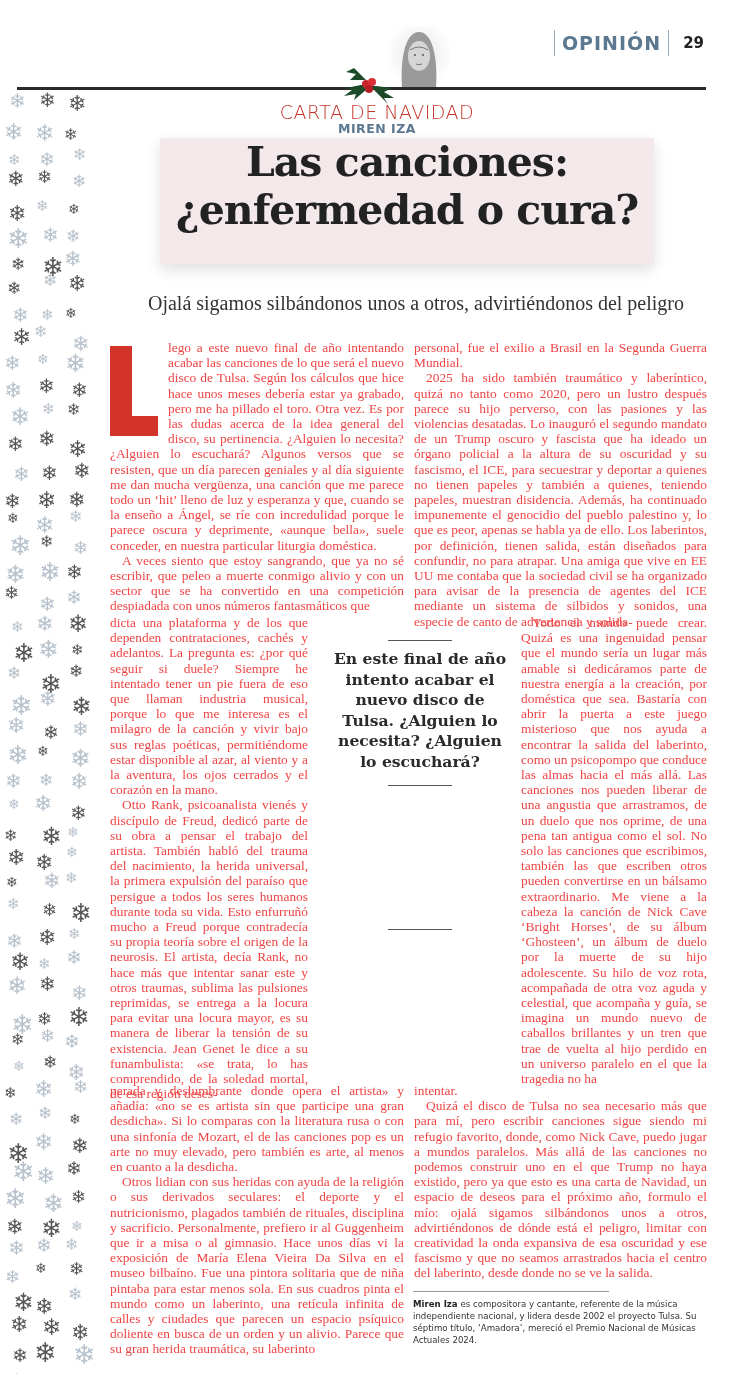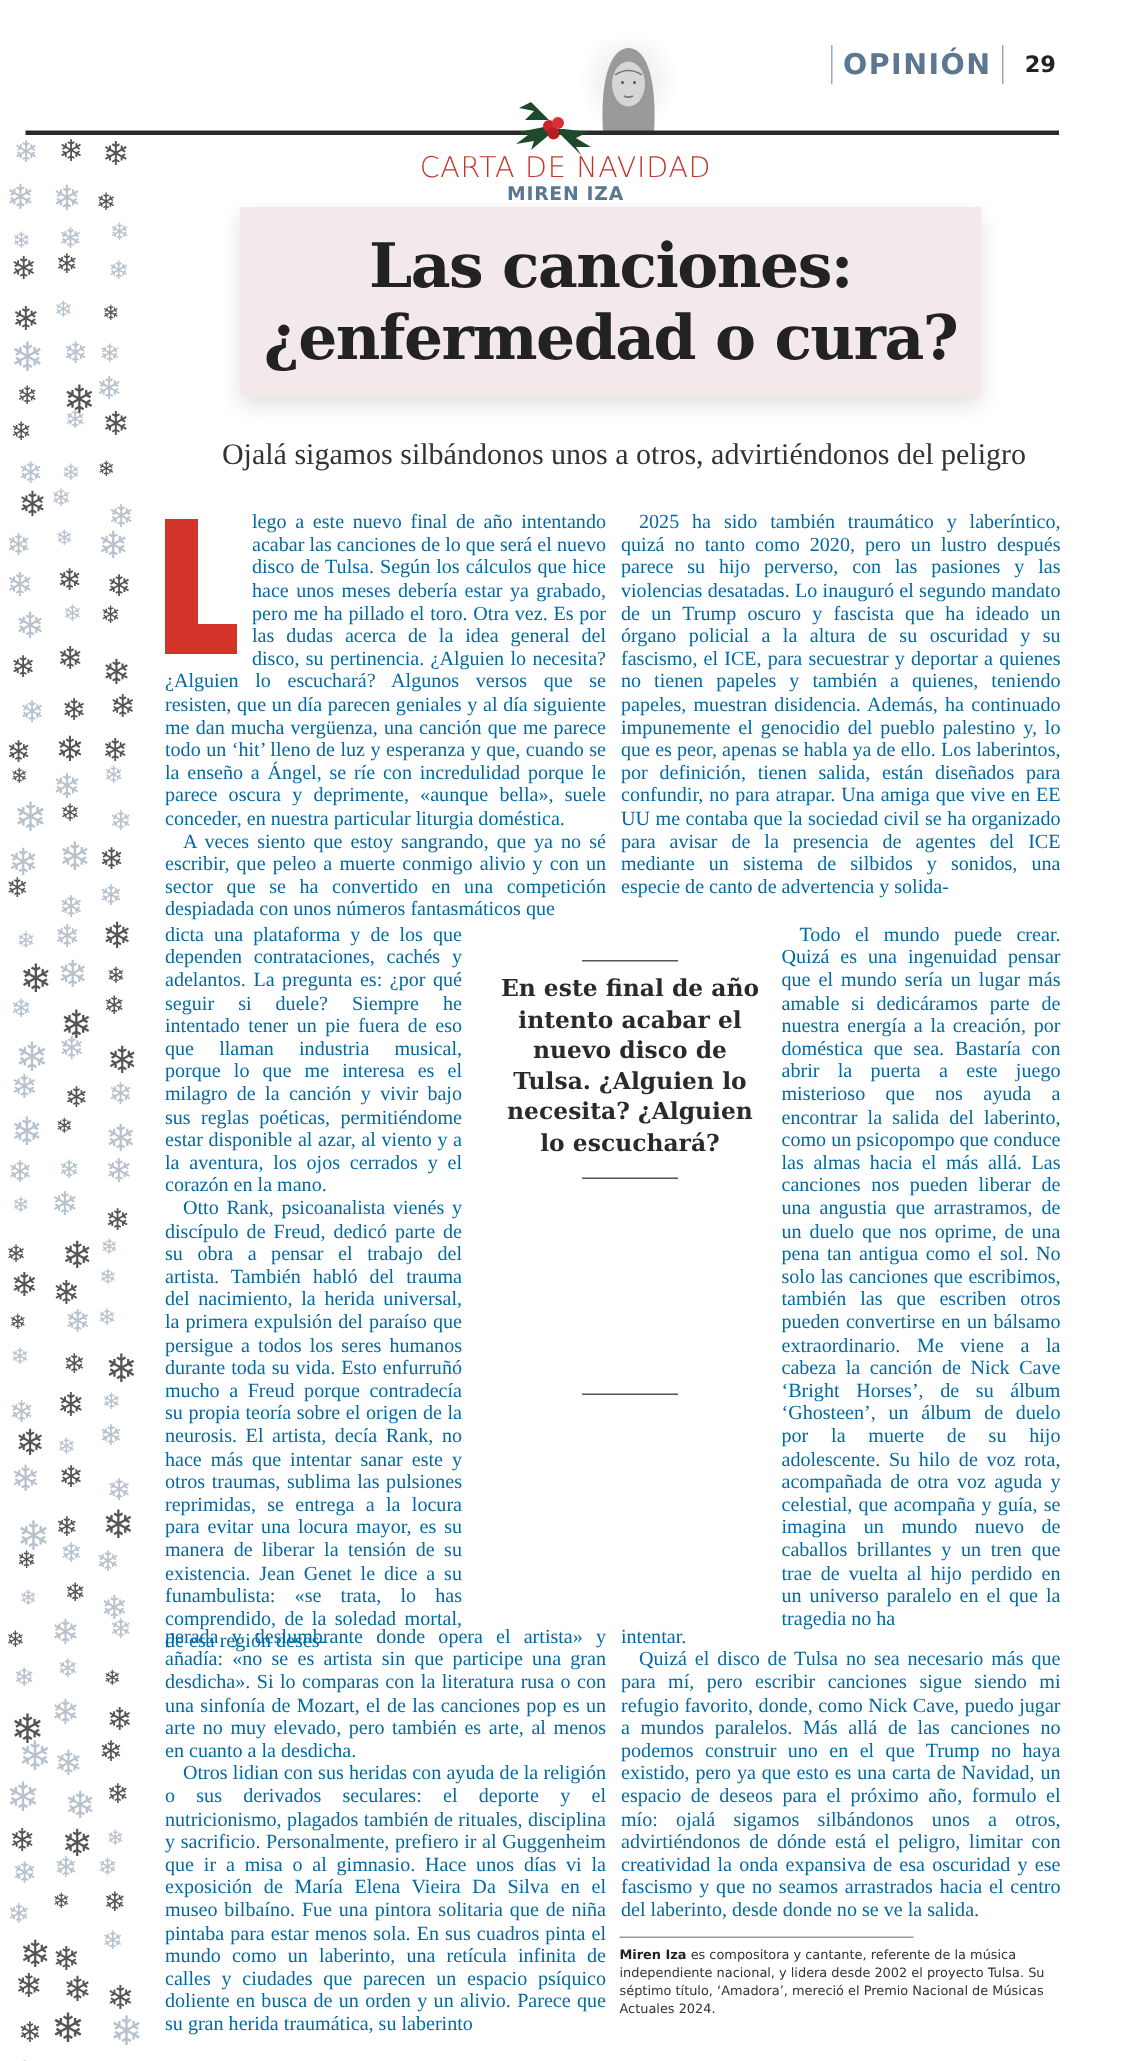--- a/index.html
+++ b/index.html
@@ -7,24 +7,24 @@
   .snow { position:absolute; left:0; top:90px; width:100px; height:1284px; overflow:hidden; }
   .snow span { position:absolute; line-height:1; }
   .section-header { position:absolute; right:50px; top:30px; display:flex; align-items:center; gap:14px; }
   .section-label { font-family:"DejaVu Sans", sans-serif; font-weight:bold; font-size:19px; letter-spacing:1px; color:#5b7890; border-left:1px solid #9aa9b5; border-right:1px solid #9aa9b5; padding:2px 7px; }
   .page-number { font-family:"DejaVu Sans", sans-serif; font-weight:bold; font-size:15px; color:#222; }
   .top-rule { position:absolute; left:17px; right:48px; top:87px; height:3px; background:#2a2a2a; }
   .portrait { position:absolute; left:388px; top:26px; width:62px; height:62px; }
   .holly { position:absolute; left:336px; top:58px; width:64px; height:50px; }
   .kicker { position:absolute; left:0; right:0; top:101px; text-align:center; font-family:"DejaVu Sans", sans-serif; font-size:19px; color:#c4352b; letter-spacing:0.5px; font-weight:300; }
   .author { position:absolute; left:0; right:0; top:121px; text-align:center; font-family:"DejaVu Sans", sans-serif; font-weight:bold; font-size:12.5px; color:#5b7890; letter-spacing:0.5px; }
-  .headline-box { position:absolute; left:160px; top:138px; width:494px; height:126px; background:#f4e9ea; box-shadow:0 6px 14px rgba(0,0,0,0.12); display:flex; align-items:center; justify-content:center; }
+  .headline-box { position:absolute; left:160px; top:138px; width:494px; height:126px; background:#f4e9ea; box-shadow:0 6px 14px rgba(0,0,0,0.12); display:flex; justify-content:center; }
   .headline { margin:0; text-align:center; font-family:"DejaVu Serif", serif; font-weight:bold; font-size:41px; line-height:48px; color:#222; letter-spacing:-1px; }
   .subtitle { position:absolute; left:108px; right:30px; top:292px; text-align:center; font-family:"Liberation Serif", serif; font-size:20px; color:#333; }
-  .text { font-family:"Liberation Serif", serif; font-size:13.4px; line-height:15.2px; text-align:justify; color:#0369a1; hyphens:auto; }
+  .text { font-family:"Liberation Serif", serif; font-size:13.4px; line-height:15.2px; text-align:justify; color:#ef4444; hyphens:auto; }
   .text p { margin:0; text-indent:12px; }
   .text p.noindent { text-indent:0; }
   .dropcap { float:left; width:48px; height:90px; margin:6px 10px 0 0; position:relative; }
   .dropcap .v { position:absolute; left:0; top:0; width:22px; height:90px; background:#d2342a; }
   .dropcap .h { position:absolute; left:0; bottom:0; width:48px; height:20px; background:#d2342a; }
   .pull { position:absolute; left:332px; width:176px; text-align:center; font-family:"DejaVu Serif", serif; font-weight:bold; font-size:15.6px; line-height:20.5px; color:#2a2a2a; }
   .pull .rule { width:64px; height:1px; background:#555; margin:0 auto 8px auto; }
   .bio-rule { position:absolute; left:413px; top:1291px; width:196px; height:1px; background:#999; }
   .bio { position:absolute; left:413px; top:1298px; width:300px; font-family:"DejaVu Sans", sans-serif; font-size:8.6px; line-height:12px; color:#333; }
   .bio b { font-weight:bold; color:#222; }
@@ -242,20 +242,21 @@
   <p class="noindent">dicta una plataforma y de los que dependen contrataciones, cachés y adelantos. La pregunta es: ¿por qué seguir si duele? Siempre he intentado tener un pie fuera de eso que llaman industria musical, porque lo que me interesa es el milagro de la canción y vivir bajo sus reglas poéticas, permitiéndome estar disponible al azar, al viento y a la aventura, los ojos cerrados y el corazón en la mano.</p>
   <p>Otto Rank, psicoanalista vienés y discípulo de Freud, dedicó parte de su obra a pensar el trabajo del artista. También habló del trauma del nacimiento, la herida universal, la primera expulsión del paraíso que persigue a todos los seres humanos durante toda su vida. Esto enfurruñó mucho a Freud porque contradecía su propia teoría sobre el origen de la neurosis. El artista, decía Rank, no hace más que intentar sanar este y otros traumas, sublima las pulsiones reprimidas, se entrega a la locura para evitar una locura mayor, es su manera de liberar la tensión de su existencia. Jean Genet le dice a su funambulista: «se trata, lo has comprendido, de la soledad mortal, de esa región deses-</p>
 </div>
 
 <div class="text" style="position:absolute;left:110px;top:1083px;width:294px;">
   <p class="noindent">perada y deslumbrante donde opera el artista» y añadía: «no se es artista sin que participe una gran desdicha». Si lo comparas con la literatura rusa o con una sinfonía de Mozart, el de las canciones pop es un arte no muy elevado, pero también es arte, al menos en cuanto a la desdicha.</p>
   <p>Otros lidian con sus heridas con ayuda de la religión o sus derivados seculares: el deporte y el nutricionismo, plagados también de rituales, disciplina y sacrificio. Personalmente, prefiero ir al Guggenheim que ir a misa o al gimnasio. Hace unos días vi la exposición de María Elena Vieira Da Silva en el museo bilbaíno. Fue una pintora solitaria que de niña pintaba para estar menos sola. En sus cuadros pinta el mundo como un laberinto, una retícula infinita de calles y ciudades que parecen un espacio psíquico doliente en busca de un orden y un alivio. Parece que su gran herida traumática, su laberinto</p>
 </div>
 
 <div class="text" style="position:absolute;left:414px;top:340px;width:293px;">
+  <p class="noindent">personal, fue el exilio a Brasil en la Segunda Guerra Mundial.</p>
   <p>2025 ha sido también traumático y laberíntico, quizá no tanto como 2020, pero un lustro después parece su hijo perverso, con las pasiones y las violencias desatadas. Lo inauguró el segundo mandato de un Trump oscuro y fascista que ha ideado un órgano policial a la altura de su oscuridad y su fascismo, el ICE, para secuestrar y deportar a quienes no tienen papeles y también a quienes, teniendo papeles, muestran disidencia. Además, ha continuado impunemente el genocidio del pueblo palestino y, lo que es peor, apenas se habla ya de ello. Los laberintos, por definición, tienen salida, están diseñados para confundir, no para atrapar. Una amiga que vive en EE UU me contaba que la sociedad civil se ha organizado para avisar de la presencia de agentes del ICE mediante un sistema de silbidos y sonidos, una especie de canto de advertencia y solida-</p>
 </div>
 
 <div class="text" style="position:absolute;left:521px;top:615px;width:186px;">
   <p>Todo el mundo puede crear. Quizá es una ingenuidad pensar que el mundo sería un lugar más amable si dedicáramos parte de nuestra energía a la creación, por doméstica que sea. Bastaría con abrir la puerta a este juego misterioso que nos ayuda a encontrar la salida del laberinto, como un psicopompo que conduce las almas hacia el más allá. Las canciones nos pueden liberar de una angustia que arrastramos, de un duelo que nos oprime, de una pena tan antigua como el sol. No solo las canciones que escribimos, también las que escriben otros pueden convertirse en un bálsamo extraordinario. Me viene a la cabeza la canción de Nick Cave ‘Bright Horses’, de su álbum ‘Ghosteen’, un álbum de duelo por la muerte de su hijo adolescente. Su hilo de voz rota, acompañada de otra voz aguda y celestial, que acompaña y guía, se imagina un mundo nuevo de caballos brillantes y un tren que trae de vuelta al hijo perdido en un universo paralelo en el que la tragedia no ha</p>
 </div>
 
 <div class="text" style="position:absolute;left:414px;top:1083px;width:293px;">
   <p class="noindent">intentar.</p>
   <p>Quizá el disco de Tulsa no sea necesario más que para mí, pero escribir canciones sigue siendo mi refugio favorito, donde, como Nick Cave, puedo jugar a mundos paralelos. Más allá de las canciones no podemos construir uno en el que Trump no haya existido, pero ya que esto es una carta de Navidad, un espacio de deseos para el próximo año, formulo el mío: ojalá sigamos silbándonos unos a otros, advirtiéndonos de dónde está el peligro, limitar con creatividad la onda expansiva de esa oscuridad y ese fascismo y que no seamos arrastrados hacia el centro del laberinto, desde donde no se ve la salida.</p>

